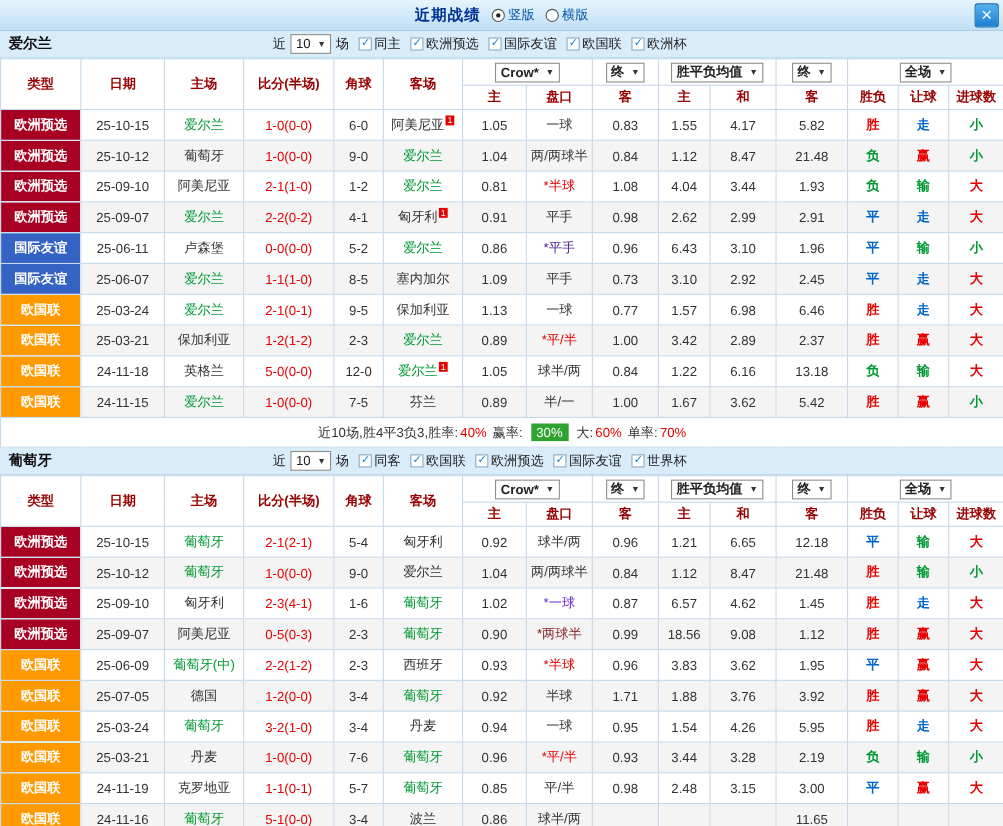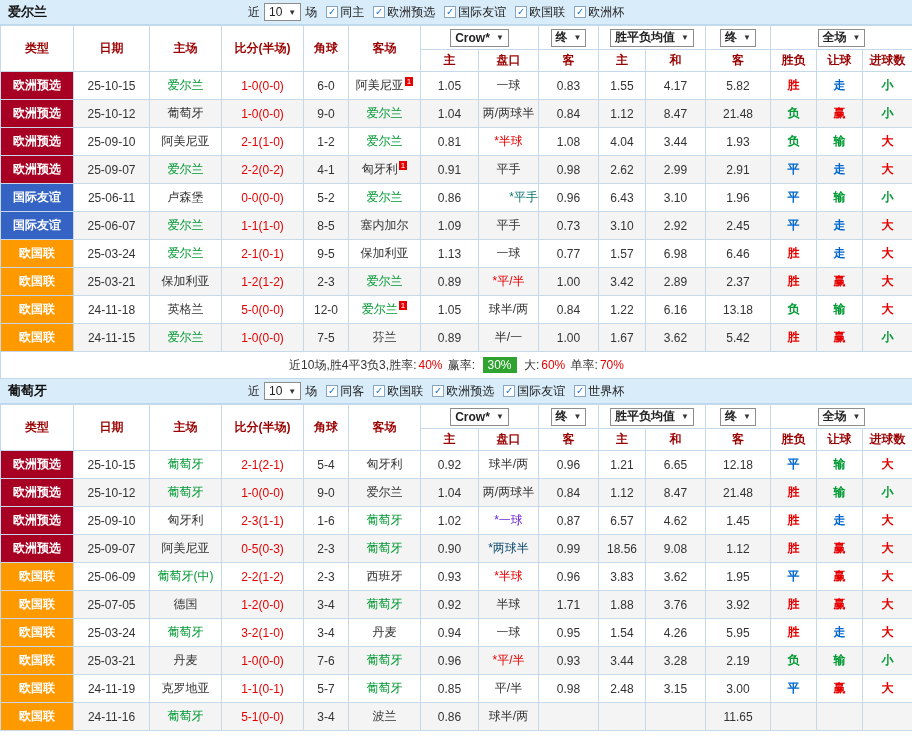--- a/index.html
+++ b/index.html
@@ -38,20 +38,32 @@
   .redcard{display:inline-block;background:#e60000;color:#fff;font-size:8px;line-height:9px;padding:0 2px;vertical-align:super;margin-left:1px}
   .grid td.res{font-weight:bold}
   tr.summary td{height:27px;background:#fff;text-align:center;font-size:12px}
   .sum-seg{margin:0 1px}
   .badge{color:#fff;padding:1px 5px;margin:0 3px;display:inline-block}
 </style>
 </head>
 <body>
 
 <div class="modal">
+  <div class="titlebar">
+    <span class="title">近期战绩</span>
+    <label class="radio-opt">
+      <span class="radio checked"></span>
+      <span>竖版</span>
+    </label>
+    <label class="radio-opt">
+      <span class="radio"></span>
+      <span>横版</span>
+    </label>
+    <div class="close-btn">✕</div>
+  </div>
   <div id="sections-root">
       <div class="section">
         <div class="band">
           <span class="team">爱尔兰</span>
           <div class="filters">
             <span class="lbl">近</span>
             <span class="sel">
               <span class="sel-label">10</span>
               <span class="arr">▼</span>
             </span>
@@ -207,21 +219,21 @@
               <td class="res" style="color: rgb(230, 0, 0);">大</td>
             </tr>
             <tr class="odd">
               <td class="type" style="background: rgb(53, 99, 195);">国际友谊</td>
               <td class="date">25-06-11</td>
               <td class="team-cell"><span>卢森堡</span></td>
               <td class="score">0-0(0-0)</td>
               <td class="corners">5-2</td>
               <td class="team-cell"><span class="hl">爱尔兰</span></td>
               <td class="odds">0.86</td>
-              <td class="odds" style="color: #0f766e; text-align: right;">*平手</td>
+              <td class="odds" style="color: #4c1d95;">*平手</td>
               <td class="odds">0.96</td>
               <td class="odds">6.43</td>
               <td class="odds">3.10</td>
               <td class="odds">1.96</td>
               <td class="res" style="color: rgb(0, 102, 204);">平</td>
               <td class="res" style="color: rgb(0, 153, 51);">输</td>
               <td class="res" style="color: rgb(0, 153, 51);">小</td>
             </tr>
             <tr class="even">
               <td class="type" style="background: rgb(53, 99, 195);">国际友谊</td>
@@ -437,42 +449,42 @@
               <td class="odds">8.47</td>
               <td class="odds">21.48</td>
               <td class="res" style="color: rgb(230, 0, 0);">胜</td>
               <td class="res" style="color: rgb(0, 153, 51);">输</td>
               <td class="res" style="color: rgb(0, 153, 51);">小</td>
             </tr>
             <tr class="odd">
               <td class="type" style="background: rgb(168, 0, 34);">欧洲预选</td>
               <td class="date">25-09-10</td>
               <td class="team-cell"><span>匈牙利</span></td>
-              <td class="score">2-3(1-1)</td>
+              <td class="score">2-3(4-1)</td>
               <td class="corners">1-6</td>
               <td class="team-cell"><span class="hl">葡萄牙</span></td>
               <td class="odds">1.02</td>
               <td class="odds" style="color: #6d28d9;">*一球</td>
               <td class="odds">0.87</td>
               <td class="odds">6.57</td>
               <td class="odds">4.62</td>
               <td class="odds">1.45</td>
               <td class="res" style="color: rgb(230, 0, 0);">胜</td>
               <td class="res" style="color: rgb(0, 102, 204);">走</td>
               <td class="res" style="color: rgb(230, 0, 0);">大</td>
             </tr>
             <tr class="even">
               <td class="type" style="background: rgb(168, 0, 34);">欧洲预选</td>
               <td class="date">25-09-07</td>
               <td class="team-cell"><span>阿美尼亚</span></td>
               <td class="score">0-5(0-3)</td>
               <td class="corners">2-3</td>
               <td class="team-cell"><span class="hl">葡萄牙</span></td>
               <td class="odds">0.90</td>
-              <td class="odds" style="color: #0c4a6e;">*两球半</td>
+              <td class="odds" style="color: #7f1d1d;">*两球半</td>
               <td class="odds">0.99</td>
               <td class="odds">18.56</td>
               <td class="odds">9.08</td>
               <td class="odds">1.12</td>
               <td class="res" style="color: rgb(230, 0, 0);">胜</td>
               <td class="res" style="color: rgb(230, 0, 0);">赢</td>
               <td class="res" style="color: rgb(230, 0, 0);">大</td>
             </tr>
             <tr class="odd">
               <td class="type" style="background: rgb(255, 153, 0);">欧国联</td>

